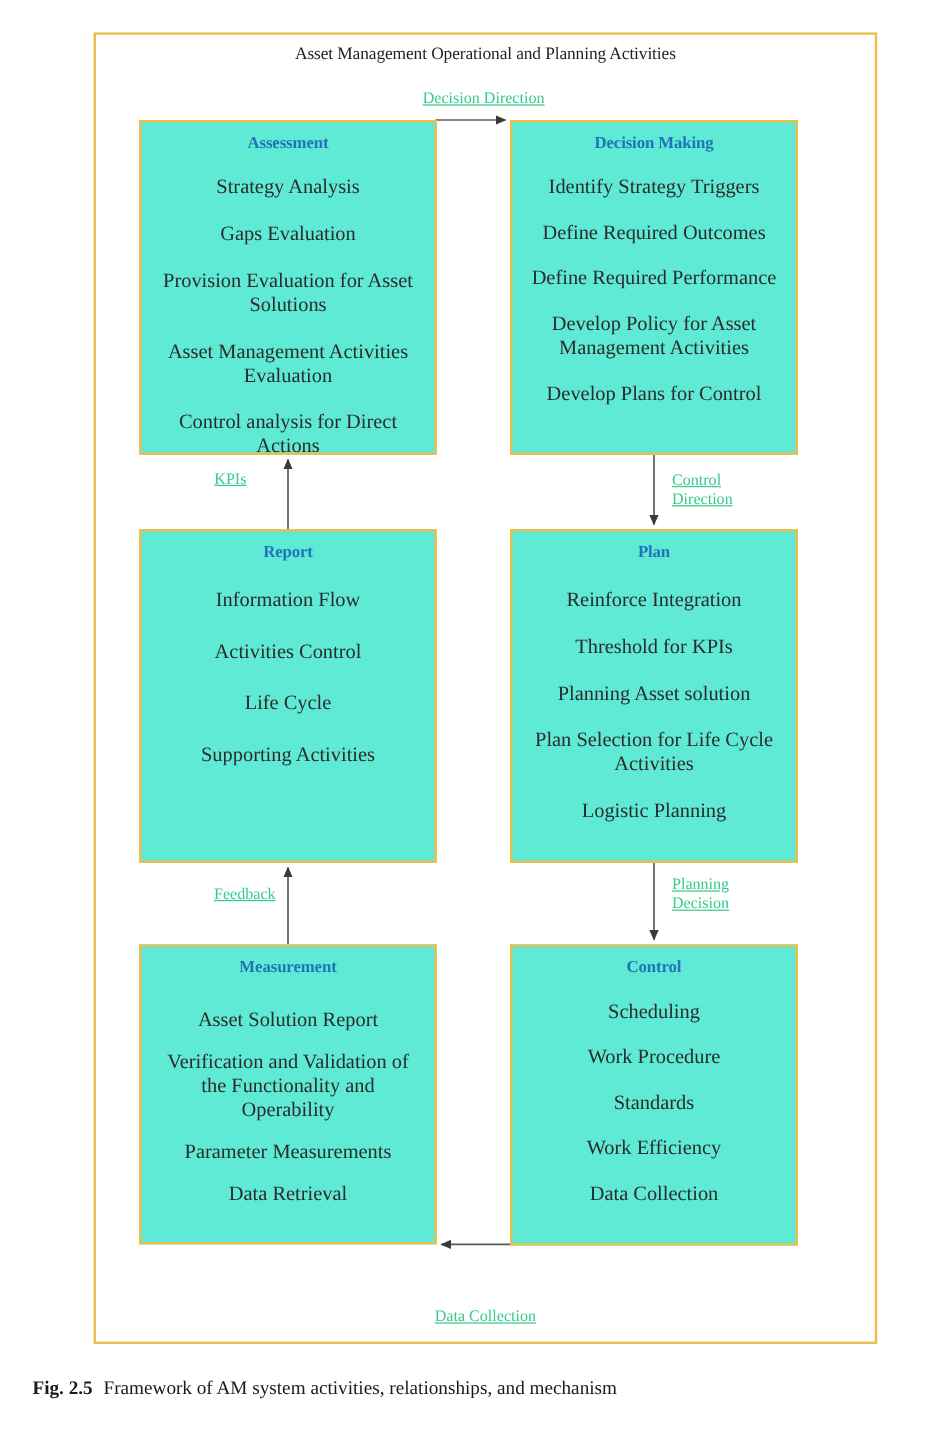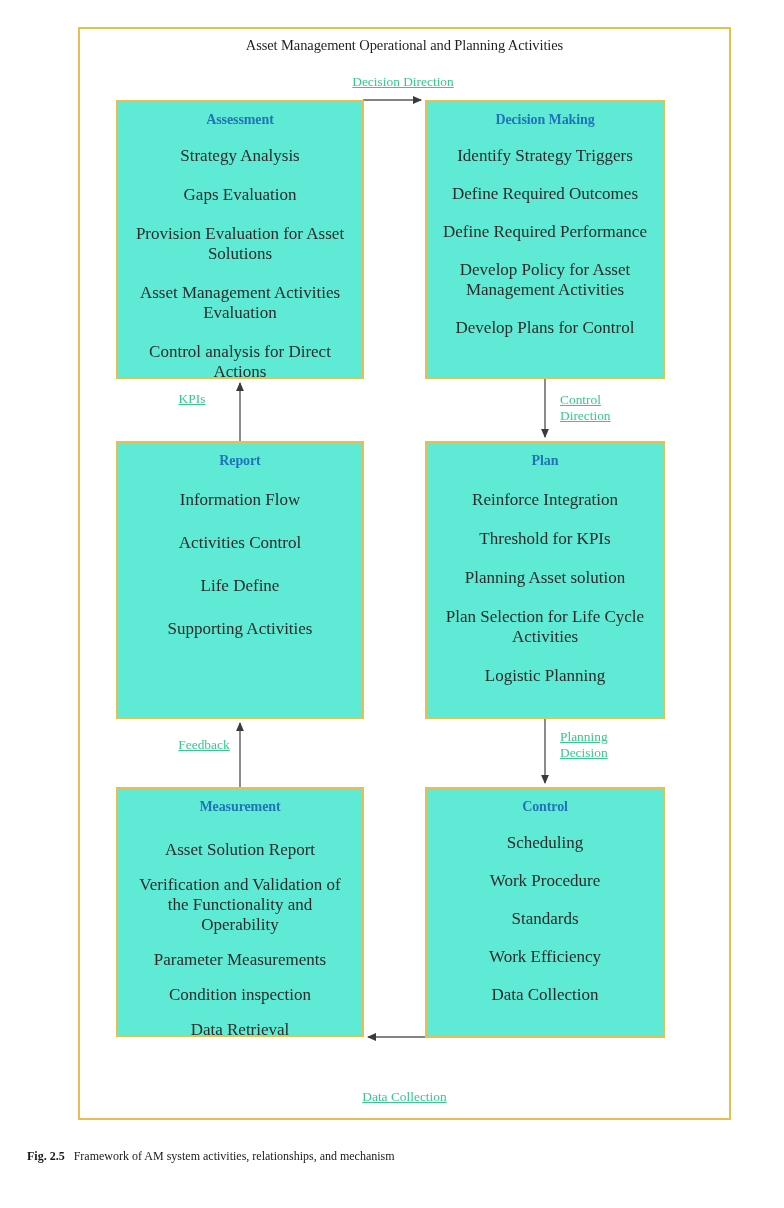--- a/index.html
+++ b/index.html
@@ -121,21 +121,21 @@
     width: 784px; height: 1208px;
     pointer-events: none;
   }
 
   
   .figure-caption {
     position: absolute;
     left: 27px;
     top: 1149px;
     width: 730px;
-    font-size: 12px;
+    font-size: 16px;
     color: #1a1a1a;
   }
   .figure-caption .cap-label { font-weight: bold; }
   .figure-caption .cap-text  { margin-left: 9px; }
 </style>
 </head>
 <body>
 
 <div id="figure-root">
 
@@ -209,21 +209,21 @@
         <li>Develop Policy for Asset Management Activities</li>
         <li>Develop Plans for Control</li>
       </ul>
   </div>
 
   <div class="node-box" id="box-report">
     <div class="node-title">Report</div>
     <ul class="node-items">
         <li>Information Flow</li>
         <li>Activities Control</li>
-        <li>Life Define</li>
+        <li>Life Cycle</li>
         <li>Supporting Activities</li>
       </ul>
   </div>
 
   <div class="node-box" id="box-plan">
     <div class="node-title">Plan</div>
     <ul class="node-items">
         <li>Reinforce Integration</li>
         <li>Threshold for KPIs</li>
         <li>Planning Asset solution</li>
@@ -231,21 +231,20 @@
         <li>Logistic Planning</li>
       </ul>
   </div>
 
   <div class="node-box" id="box-measurement">
     <div class="node-title">Measurement</div>
     <ul class="node-items">
         <li>Asset Solution Report</li>
         <li>Verification and Validation of the Functionality and Operability</li>
         <li>Parameter Measurements</li>
-        <li>Condition inspection</li>
         <li>Data Retrieval</li>
       </ul>
   </div>
 
   <div class="node-box" id="box-control">
     <div class="node-title">Control</div>
     <ul class="node-items">
         <li>Scheduling</li>
         <li>Work Procedure</li>
         <li>Standards</li>

